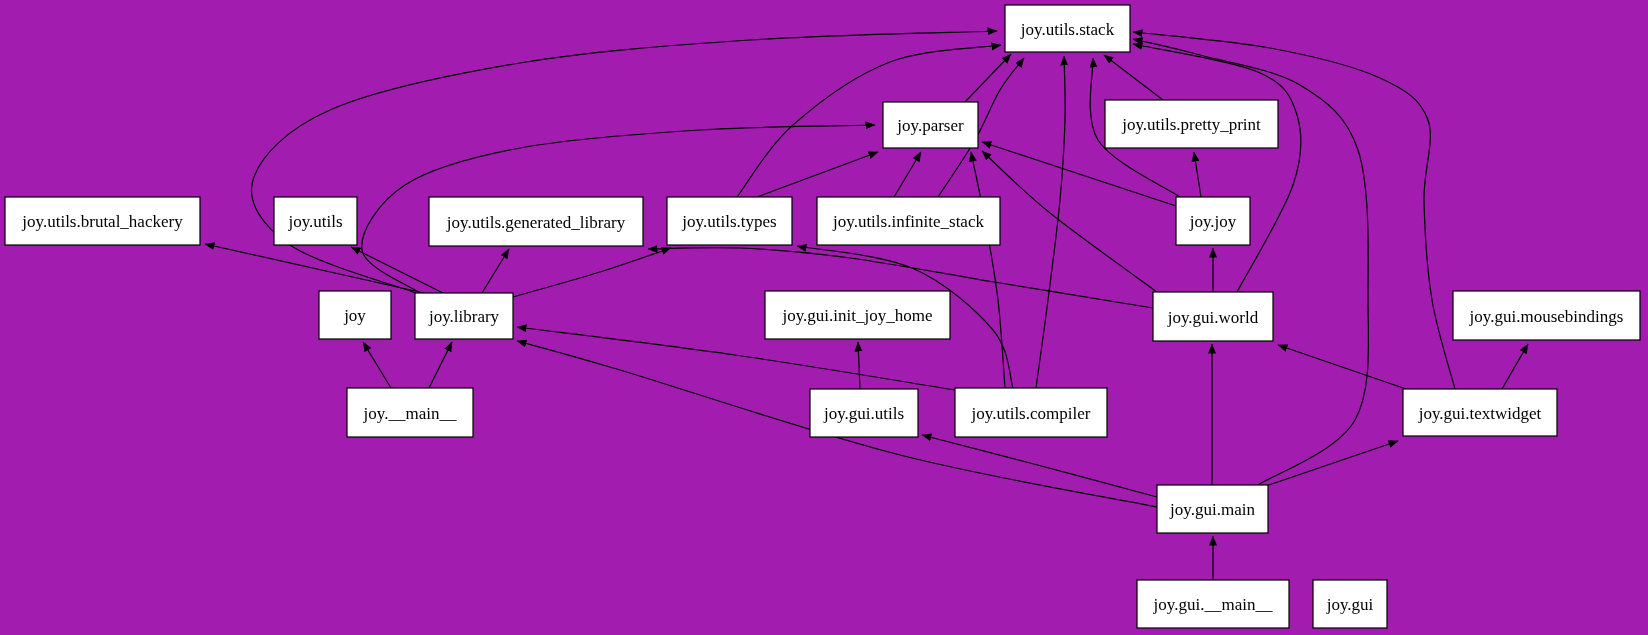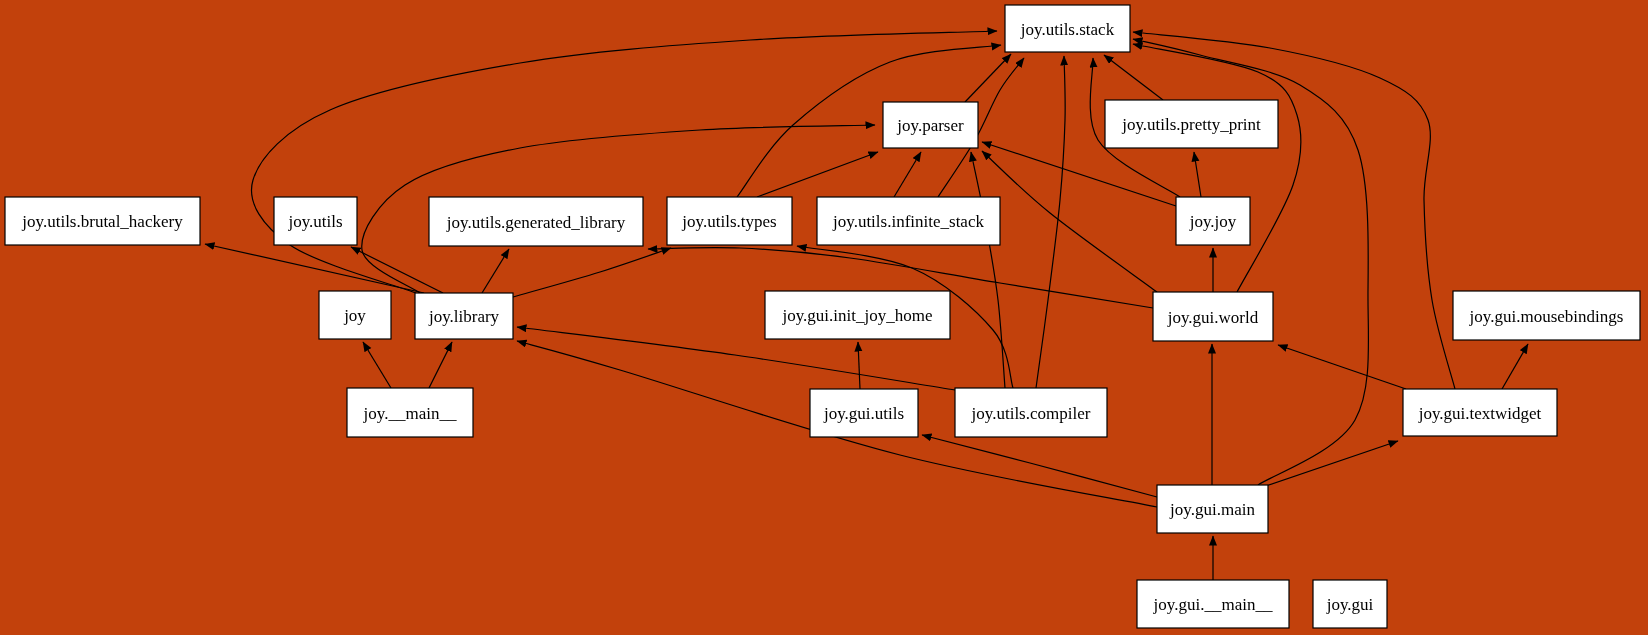--- a/index.html
+++ b/index.html
@@ -1,20 +1,20 @@
 <!DOCTYPE html>
 <html><head>
 <meta charset="utf-8">
 <style>
   html, body { margin: 0; padding: 0; background: #ffffff; }
   #canvas-wrap {
     position: relative;
     width: 1648px;
     height: 635px;
-    background: #c2410c;
+    background: #a21caf;
     overflow: hidden;
   }
   svg { display: block; }
   .edge-path {
     fill: none;
     stroke: #000000;
     stroke-width: 1.2;
   }
   .node-rect {
     fill: #ffffff;

